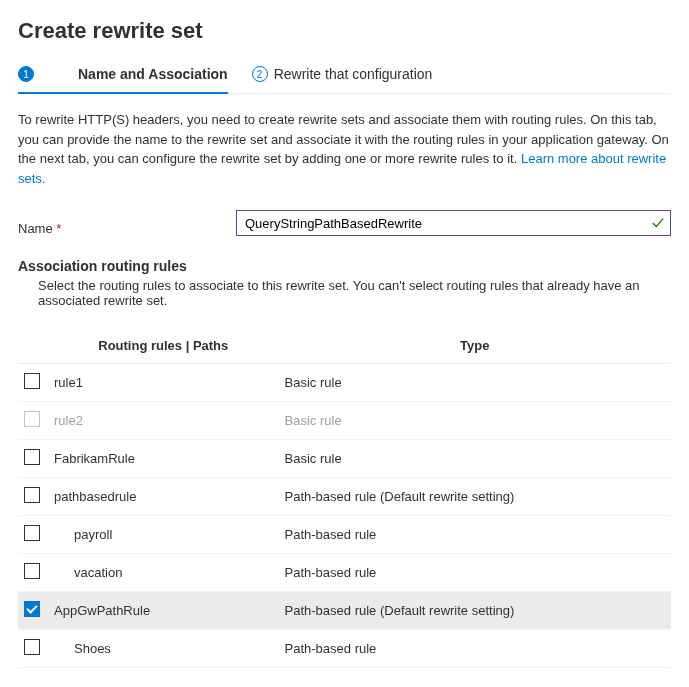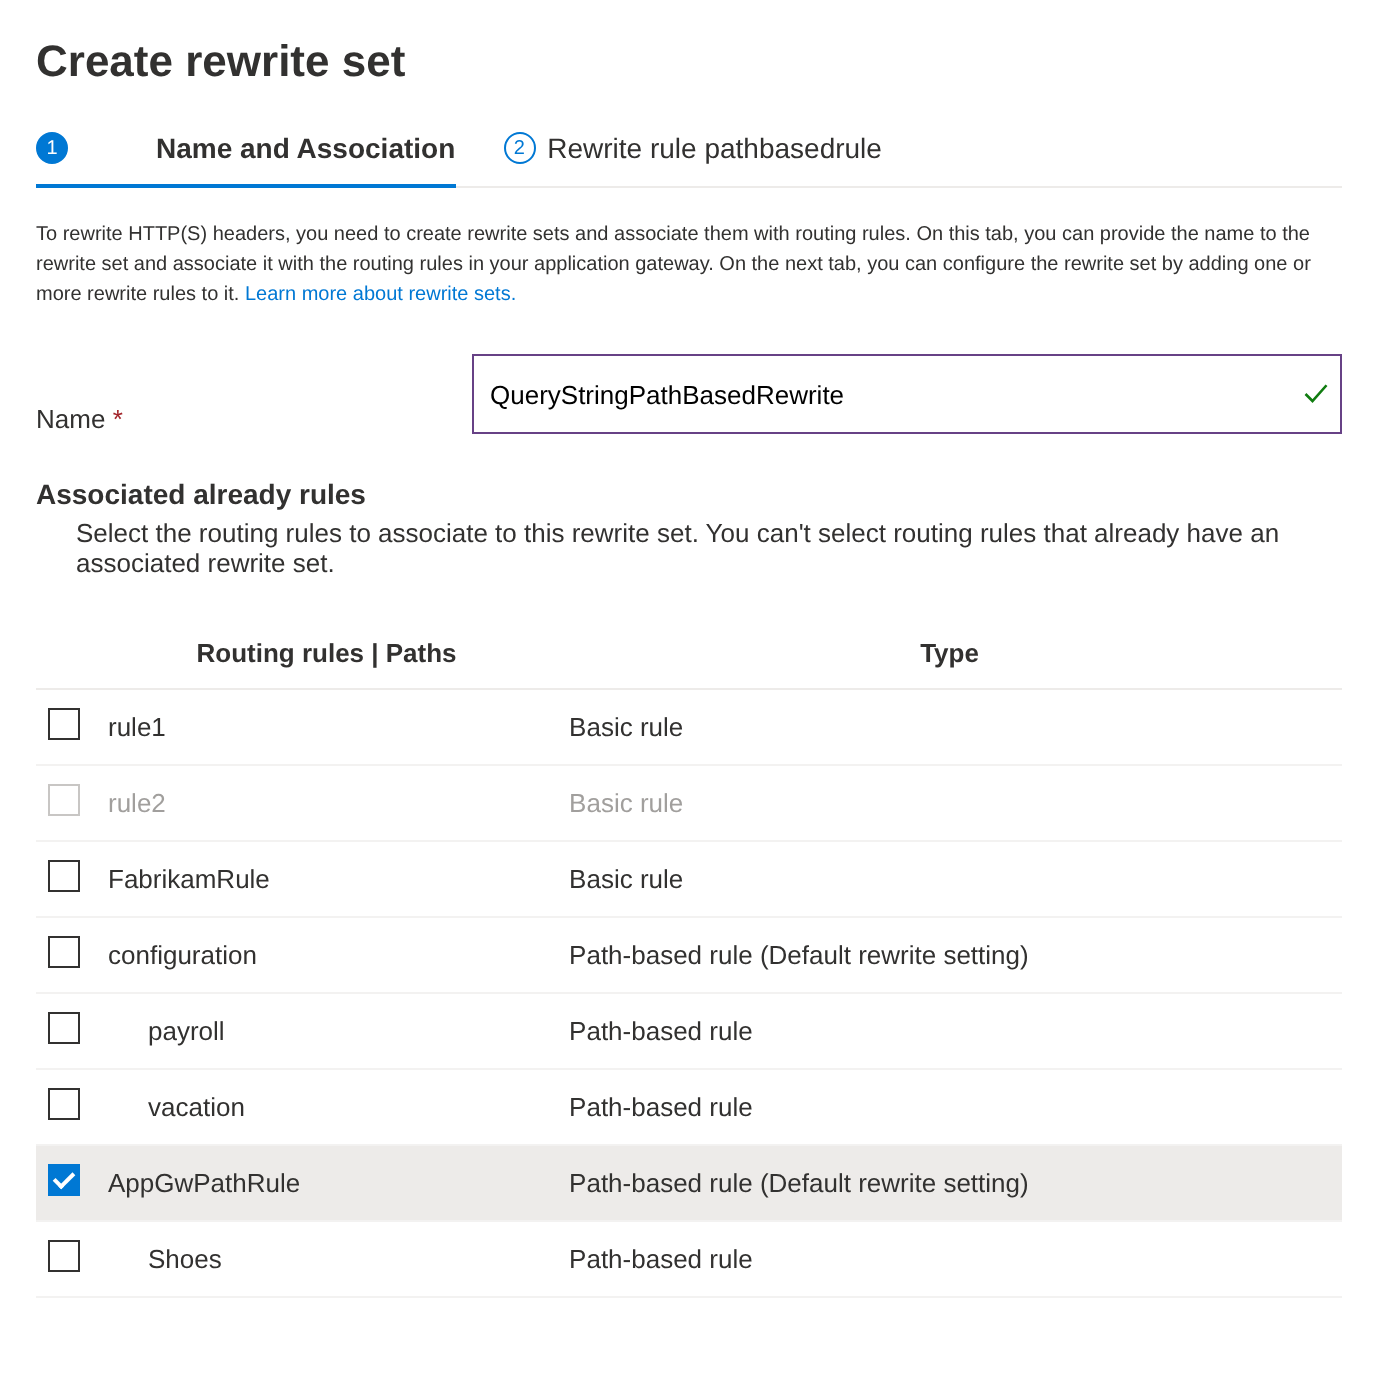--- a/index.html
+++ b/index.html
@@ -45,39 +45,39 @@
       justify-content: center;
       font-size: 10px;
       color: #0078d4;
     }
     .tab.active .tab-badge {
       background: #0078d4;
       color: #fff;
     }
     .tab.active .tab-label { font-weight: 600; padding-left: 38px; }
     .desc {
-      font-size: 10px;
+      font-size: 13px;
       line-height: 1.5;
       margin-bottom: 22px;
     }
     .desc a { color: #0078d4; text-decoration: none; }
     .name-row {
       display: flex;
       align-items: flex-end;
       margin-bottom: 22px;
     }
     .name-label { width: 218px; font-size: 13px; }
     .name-label .req { color: #a4262c; }
     .name-input-wrap {
       position: relative;
       flex: 1;
     }
     .name-input {
       width: 100%;
-      height: 40px;
+      height: 26px;
       padding: 3px 26px 3px 8px;
       border: 1px solid #674186;
       font-family: inherit;
       font-size: 13px;
       outline: none;
     }
     .check-icon {
       position: absolute;
       right: 6px;
       top: 50%;
@@ -146,41 +146,41 @@
 
 <h1>Create rewrite set</h1>
 
 <div class="tabs" id="tabs">
     <div class="tab active">
       <span class="tab-badge">1</span>
       <span class="tab-label">Name and Association</span>
     </div>
     <div class="tab">
       <span class="tab-badge">2</span>
-      <span class="tab-label">Rewrite rule pathbasedrule</span>
+      <span class="tab-label">Rewrite that configuration</span>
     </div>
   </div>
 
 <p class="desc">
   <span>To rewrite HTTP(S) headers, you need to create rewrite sets and associate them with routing rules. On this tab, you can provide the name to the rewrite set and associate it with the routing rules in your application gateway. On the next tab, you can configure the rewrite set by adding one or more rewrite rules to it.  </span><a href="#">Learn more about rewrite sets.</a>
 </p>
 
 <div class="name-row">
   <div class="name-label">
     <span>Name</span> <span class="req">*</span>
   </div>
   <div class="name-input-wrap">
     <input class="name-input" type="text" value="QueryStringPathBasedRewrite" style="">
     <svg class="check-icon" viewBox="0 0 16 16">
         <path fill="none" stroke="#107c10" stroke-width="1.5" d="M2 8 L6 12 L14 3"></path>
       </svg>
   </div>
 </div>
 
-<h2 class="section-h">Associated already rules</h2>
+<h2 class="section-h">Association routing rules</h2>
 <p class="section-desc">Select the routing rules to associate to this rewrite set. You can't select routing rules that already have an associated rewrite set.</p>
 
 <table>
   <thead>
     <tr>
       <th class="cb-col"></th>
       <th>Routing rules | Paths</th>
       <th>Type</th>
     </tr>
   </thead>
@@ -195,21 +195,21 @@
         <td><span>rule2</span></td>
         <td>Basic rule</td>
       </tr>
       <tr>
         <td class="cb-col"><input type="checkbox" class="row-cb" style=""></td>
         <td><span>FabrikamRule</span></td>
         <td>Basic rule</td>
       </tr>
       <tr>
         <td class="cb-col"><input type="checkbox" class="row-cb" style=""></td>
-        <td><span>configuration</span></td>
+        <td><span>pathbasedrule</span></td>
         <td>Path-based rule (Default rewrite setting)</td>
       </tr>
       <tr>
         <td class="cb-col"><input type="checkbox" class="row-cb" style=""></td>
         <td><span class="indent">payroll</span></td>
         <td>Path-based rule</td>
       </tr>
       <tr>
         <td class="cb-col"><input type="checkbox" class="row-cb" style=""></td>
         <td><span class="indent">vacation</span></td>

